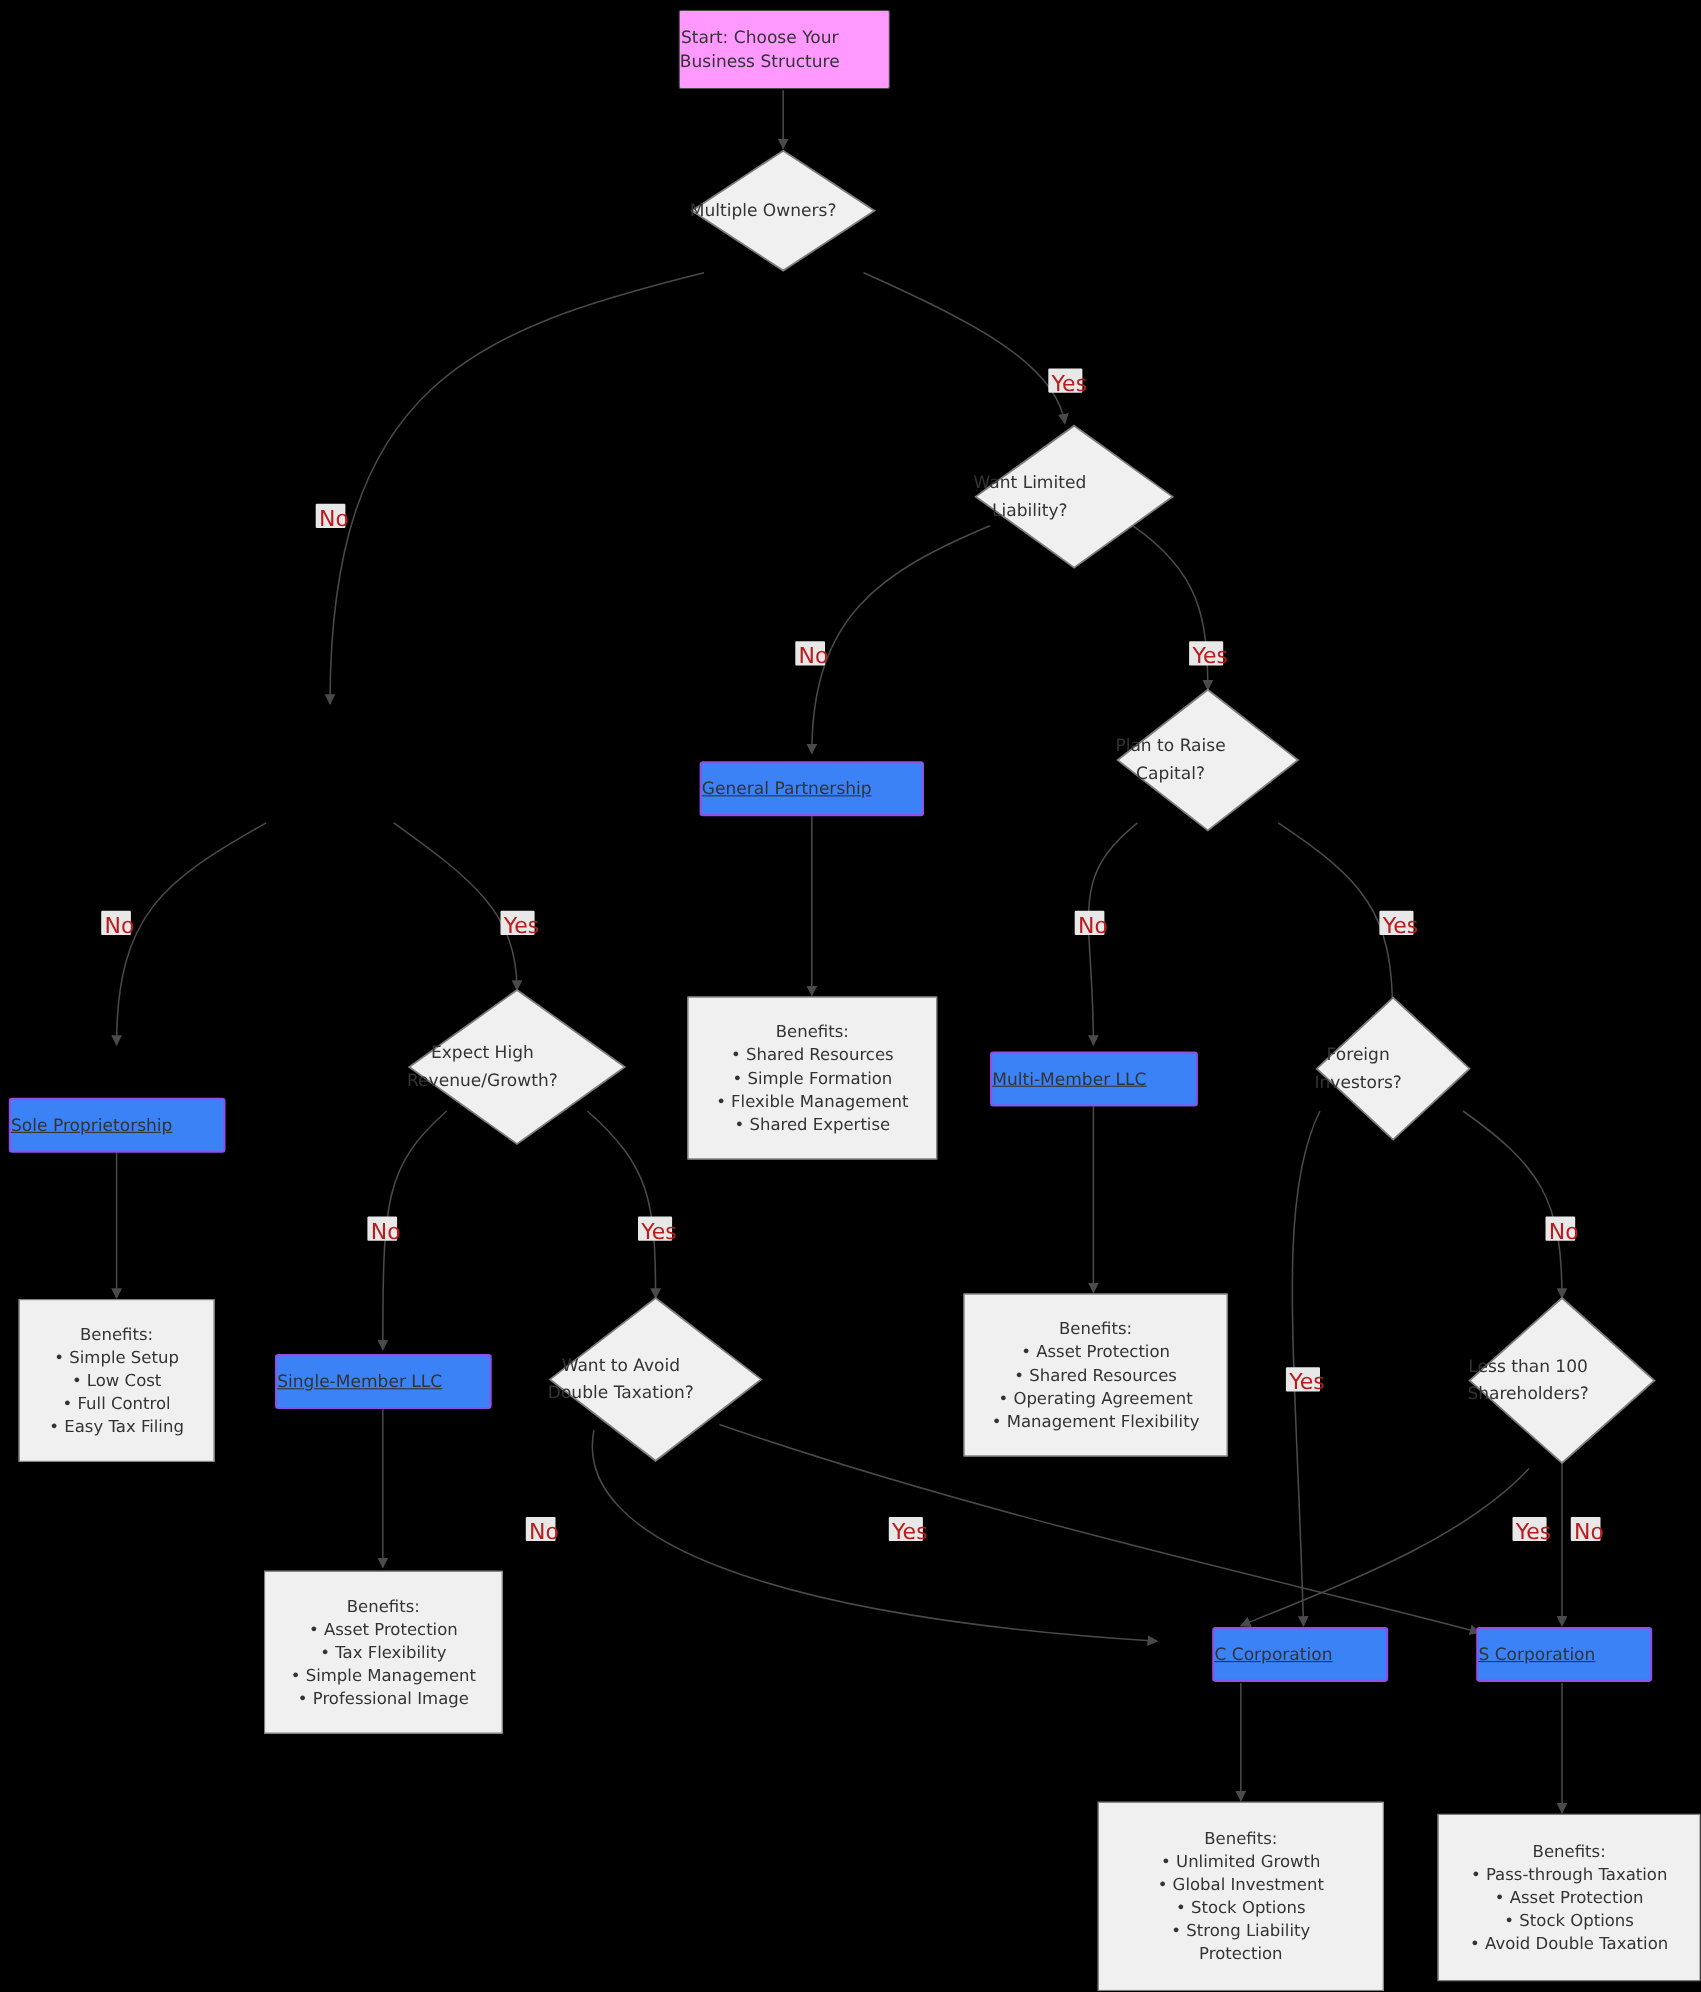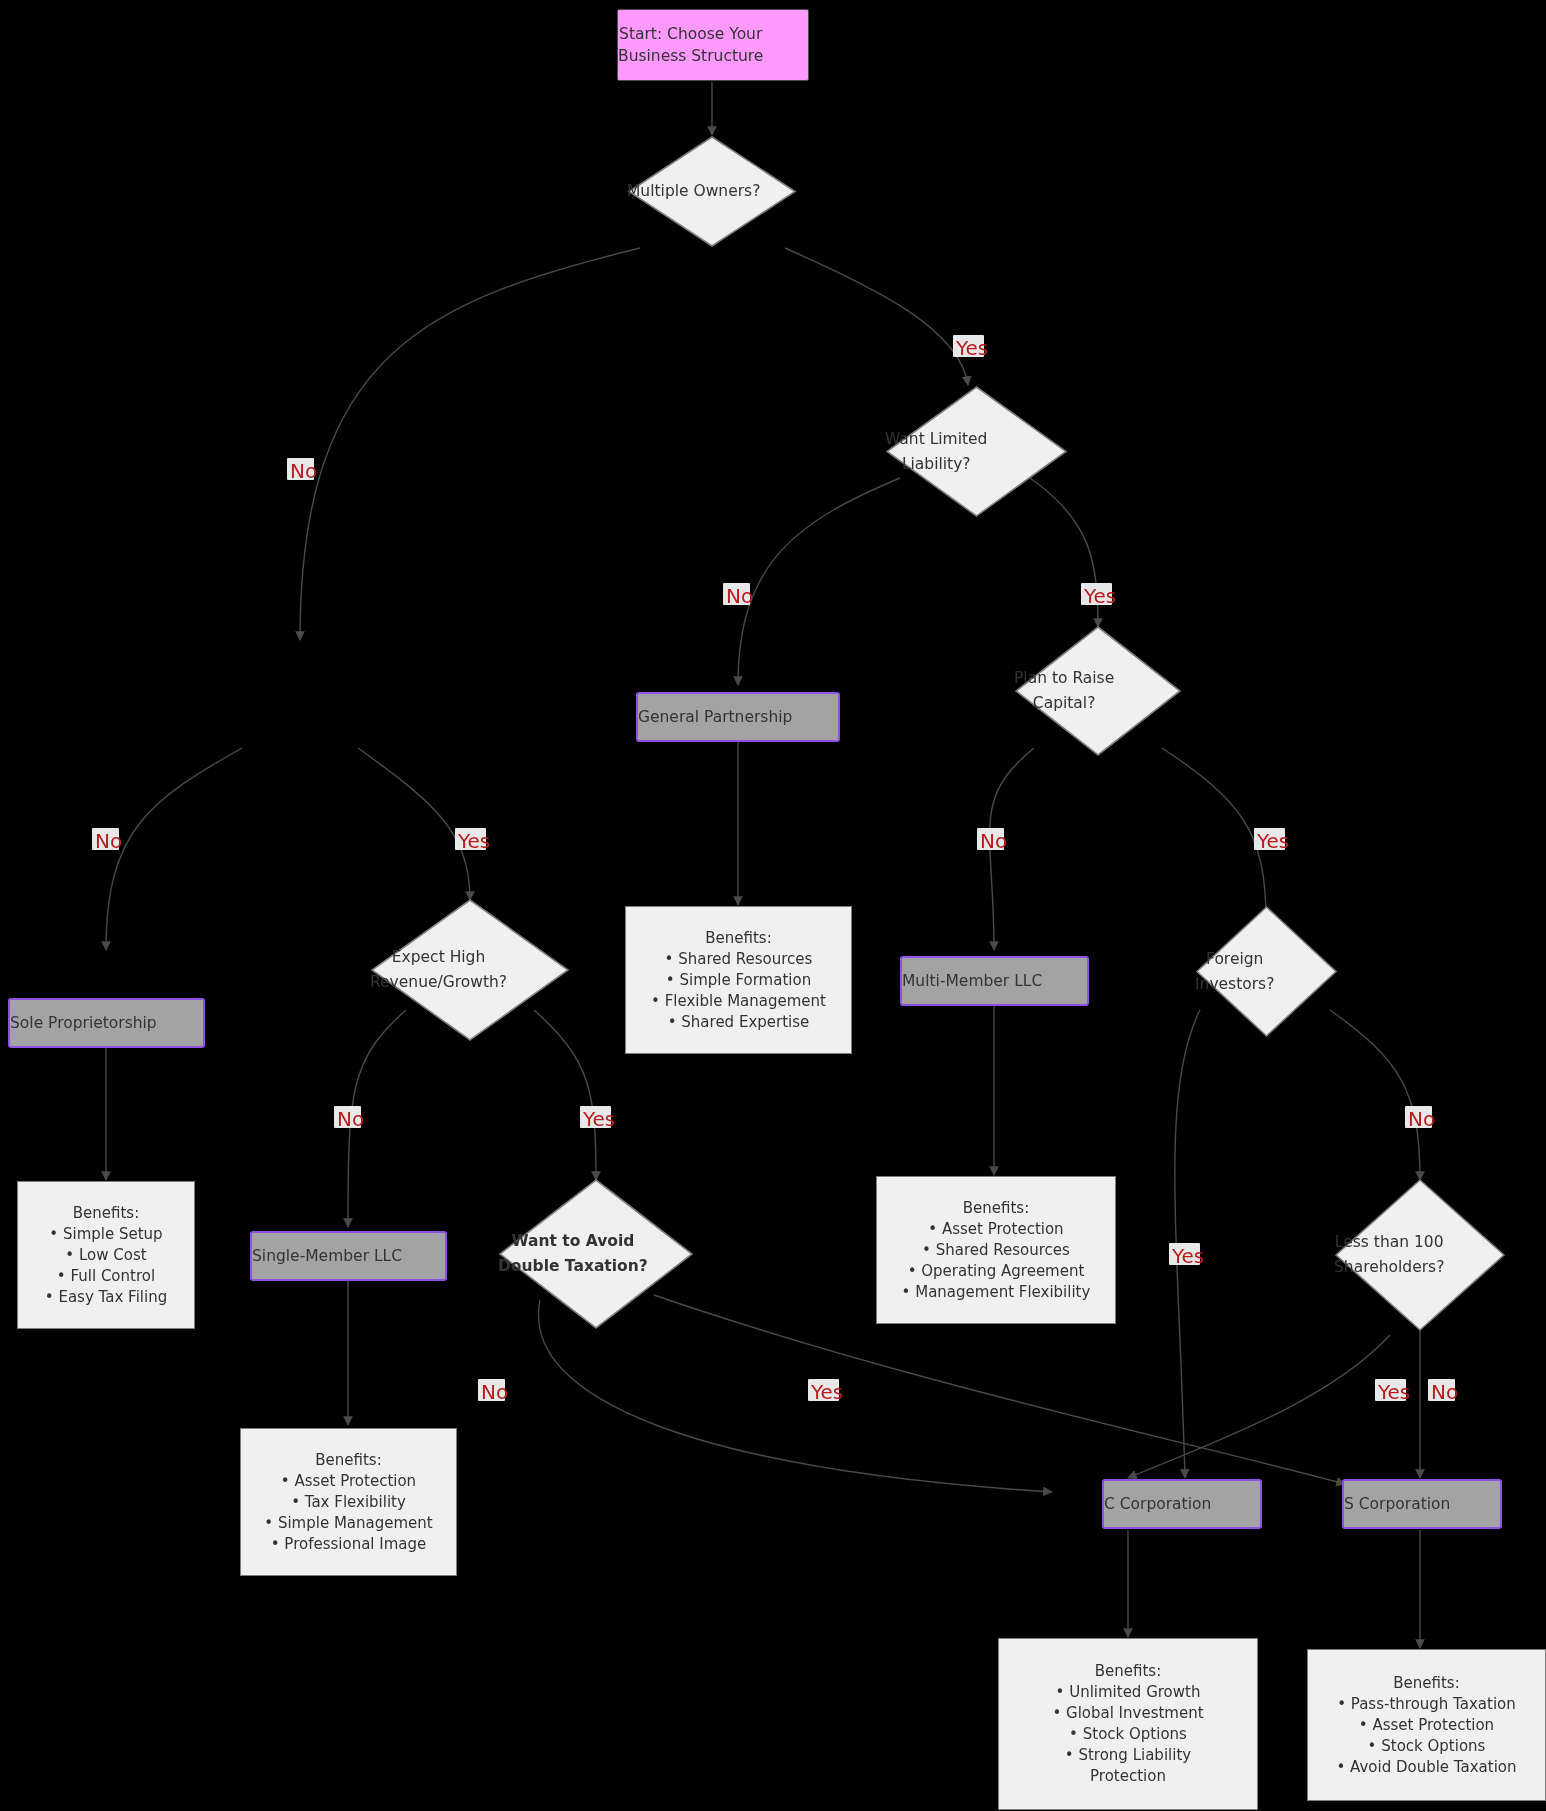--- a/index.html
+++ b/index.html
@@ -33,23 +33,24 @@
     font-size: 15.5px;
     line-height: 1.42;
   }
   .node-start {
     background: #ff99ff;
     border: 1.6px solid #4a4a4a;
     border-radius: 2px;
     box-shadow: 0 0 0 0 transparent;
   }
   .node-process {
-    background: #a3a3a3;
+    background: #3b82f6;
     border: 2.2px solid #9050e8;
     border-radius: 3px;
+    text-decoration: underline;
   }
   .node-benefit {
     background: #f0f0f0;
     border: 1.4px solid #7d7d7d;
     border-radius: 0;
     font-size: 15px;
     line-height: 1.40;
     padding: 6px 8px;
   }
   .node-decision {
@@ -183,21 +184,21 @@
   </div>
 
   <div class="node node-decision" style="left:1195px; top:905px; width:143px; height:133px;">
     <svg class="diamond-svg" width="143" height="133" viewBox="0 0 143 133">
       <polygon points="71.5,2 141,66.5 71.5,131 2,66.5" fill="#f0f0f0" stroke="#7d7d7d" stroke-width="1.6"></polygon>
     </svg>
     <span class="decision-label">Foreign
 Investors?</span>
   </div>
 
-  <div class="node node-decision" style="left:498px; top:1178px; width:196px; height:152px;font-weight:bold;">
+  <div class="node node-decision" style="left:498px; top:1178px; width:196px; height:152px;">
     <svg class="diamond-svg" width="196" height="152" viewBox="0 0 196 152">
       <polygon points="98,2 194,76 98,150 2,76" fill="#f0f0f0" stroke="#7d7d7d" stroke-width="1.6"></polygon>
     </svg>
     <span class="decision-label">Want to Avoid
 Double Taxation?</span>
   </div>
 
   <div class="node node-decision" style="left:1334px; top:1178px; width:172px; height:154px;">
     <svg class="diamond-svg" width="172" height="154" viewBox="0 0 172 154">
       <polygon points="86,2 170,77 86,152 2,77" fill="#f0f0f0" stroke="#7d7d7d" stroke-width="1.6"></polygon>

